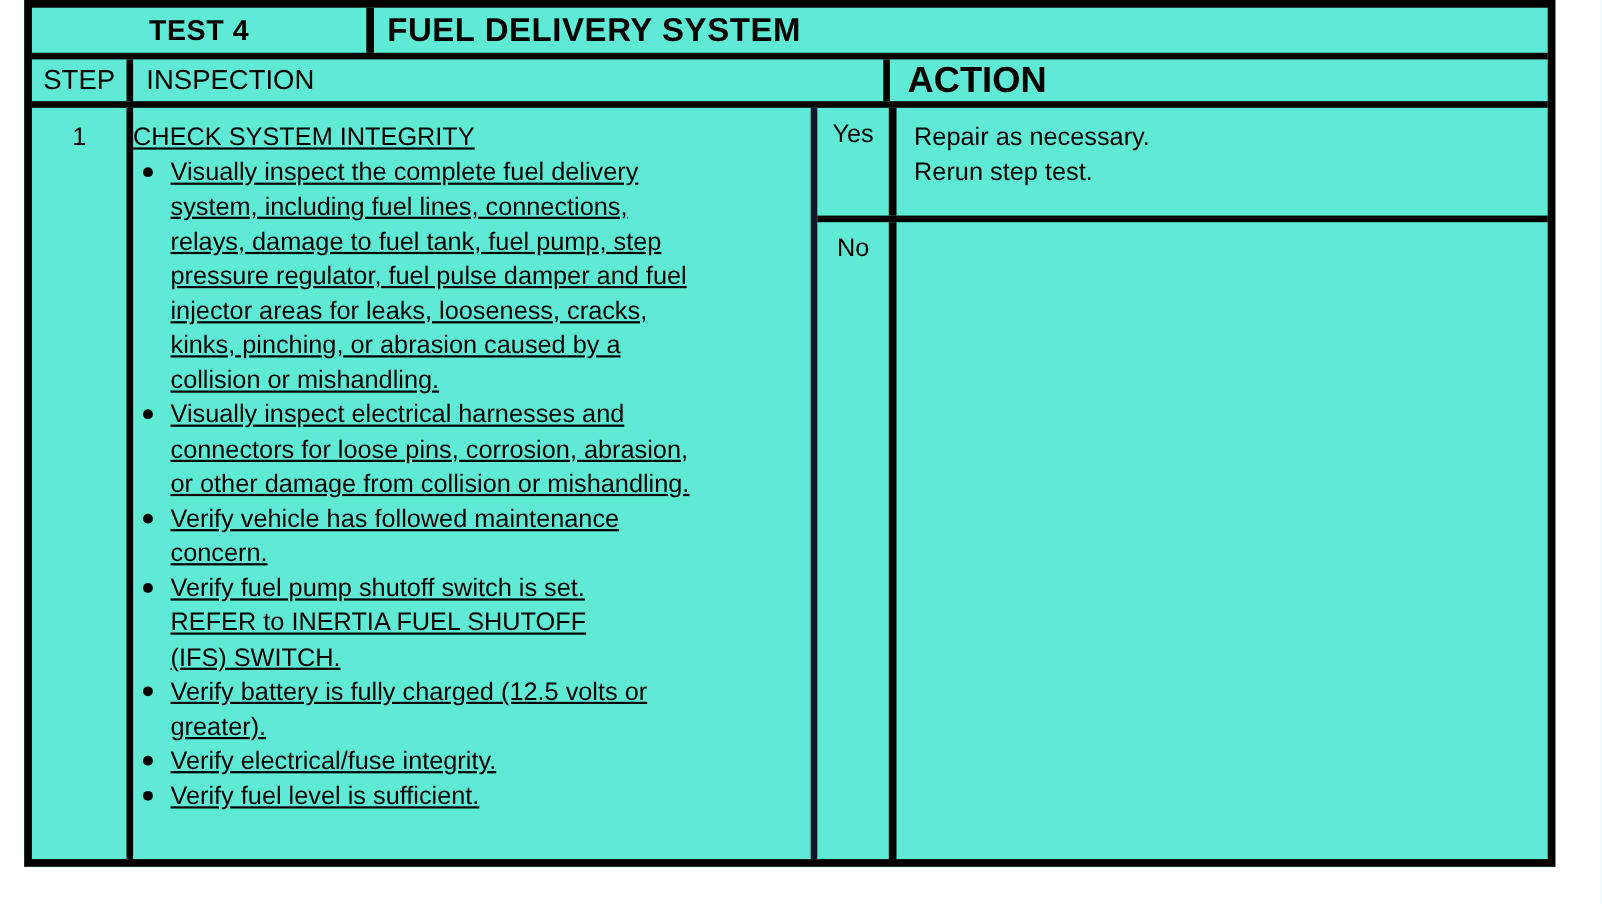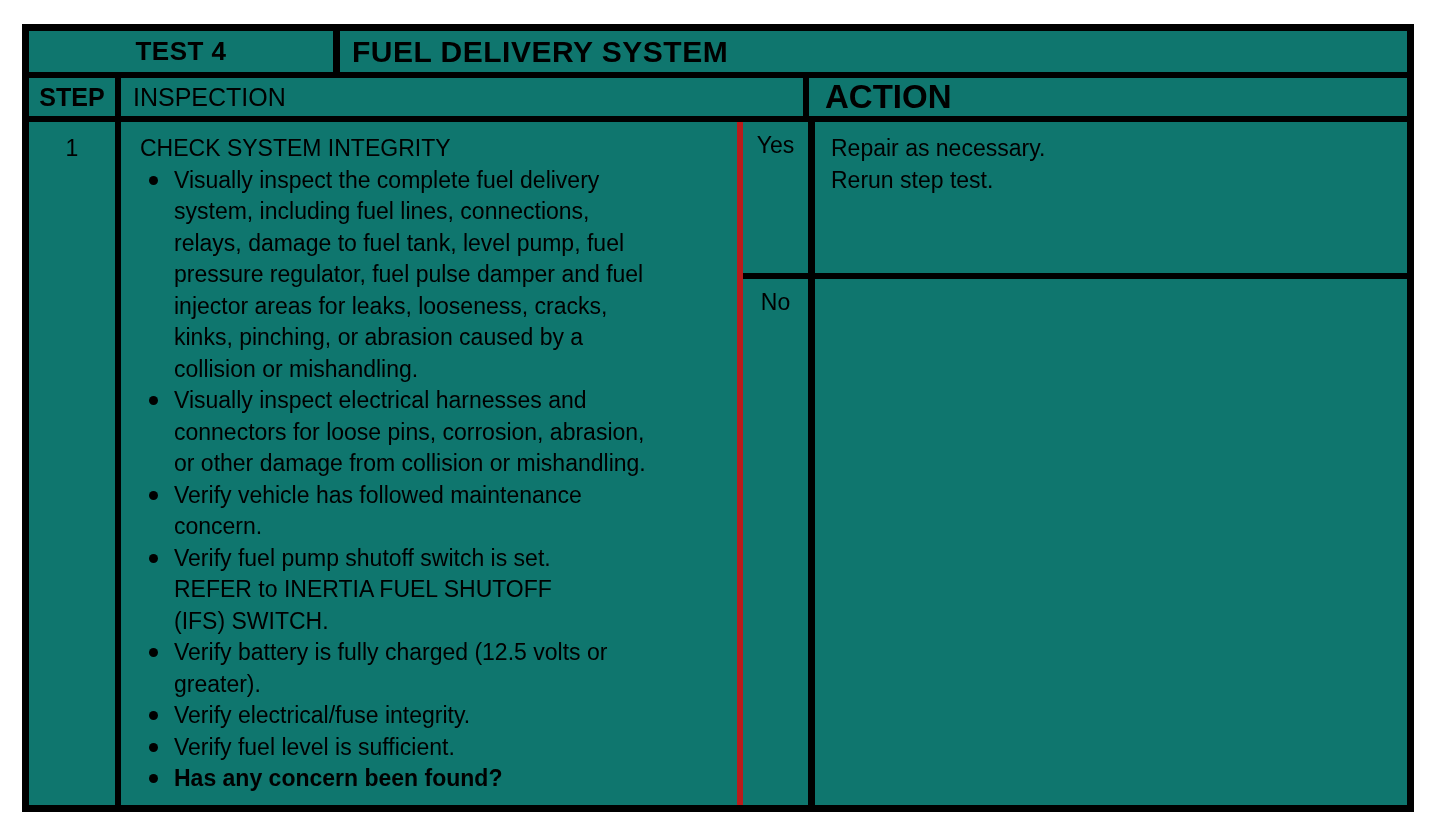--- a/index.html
+++ b/index.html
@@ -5,80 +5,80 @@
   * { box-sizing: border-box; margin: 0; padding: 0; }
   html, body {
     width: 1456px; height: 822px;
     background: #ffffff;
     font-family: "Liberation Sans", "DejaVu Sans", sans-serif;
     color: #000;
     overflow: hidden;
   }
   .doc-table {
     position: absolute;
-    left: 22px; top: 24px;
+    left: 22px; top: 0;
     width: 1392px; height: 788px;
     border: 7px solid #000;
-    background: #0f766e;
+    background: #5eead4;
     display: flex;
     flex-direction: column;
   }
   
   .title-row { display: flex; height: 47px; border-bottom: 6px solid #000; }
   .title-test-cell {
     width: 311px; border-right: 7px solid #000;
     display: flex; align-items: center; justify-content: center;
     font-weight: bold; font-size: 26px; letter-spacing: 0.5px;
   }
   .title-system-cell {
     flex: 1; display: flex; align-items: center;
     padding-left: 12px;
     font-weight: bold; font-size: 30px; letter-spacing: 0.5px;
   }
   
   .header-row { display: flex; height: 44px; border-bottom: 6px solid #000; }
   .header-step {
     width: 92px; border-right: 6px solid #000;
     display: flex; align-items: center; justify-content: center;
-    font-weight: bold; font-size: 25px;
+    font-weight: normal; font-size: 25px;
   }
   .header-inspection {
     width: 688px; border-right: 6px solid #000;
     display: flex; align-items: center; padding-left: 12px;
     font-weight: normal; font-size: 25px;
   }
   .header-action {
     flex: 1; display: flex; align-items: center; padding-left: 16px;
     font-weight: bold; font-size: 33px;
   }
   
   .body-row { flex: 1; display: flex; }
   .step-cell {
     width: 92px; border-right: 6px solid #000;
     padding-top: 13px; text-align: center;
     font-size: 23px;
   }
   .inspection-cell {
-    width: 622px; border-right: 6px solid #b91c1c;
-    padding: 11px 0 0 19px;
-    font-size: 23px; line-height: 31.5px;
+    width: 622px; border-right: 6px solid #0f172a;
+    padding: 11px 0 0 0;
+    font-size: 23px; line-height: 31.5px; text-decoration: underline;
   }
   .inspection-heading { white-space: nowrap; }
   .bullet-item { position: relative; padding-left: 34px; }
   .bullet-item.bold { font-weight: bold; }
   .bullet-marker {
     position: absolute; left: 9px; top: 11px;
     width: 9px; height: 9px; border-radius: 50%;
     background: #000;
   }
   .bullet-line { white-space: nowrap; }
   
   .results-col { flex: 1; display: flex; flex-direction: column; }
   .result-row { display: flex; }
-  .result-row.yes { height: 157px; border-bottom: 6px solid #000; }
+  .result-row.yes { height: 104px; border-bottom: 6px solid #000; }
   .result-row.no  { flex: 1; gap: 28px; }
   .answer-cell {
     width: 72px; border-right: 7px solid #000;
     padding-top: 10px; text-align: center;
     font-size: 23px;
   }
   .action-cell {
     flex: 1; padding: 10px 8px 0 16px;
     font-size: 23px; line-height: 32px;
   }
@@ -104,21 +104,21 @@
 
     <div class="step-cell">1</div>
 
     <div class="inspection-cell">
       <div class="inspection-heading">CHECK SYSTEM INTEGRITY</div>
       <div>
           <div class="bullet-item">
             <span class="bullet-marker"></span>
             <div class="bullet-line">Visually inspect the complete fuel delivery</div>
             <div class="bullet-line">system, including fuel lines, connections,</div>
-            <div class="bullet-line">relays, damage to fuel tank, level pump, fuel</div>
+            <div class="bullet-line">relays, damage to fuel tank, fuel pump, step</div>
             <div class="bullet-line">pressure regulator, fuel pulse damper and fuel</div>
             <div class="bullet-line">injector areas for leaks, looseness, cracks,</div>
             <div class="bullet-line">kinks, pinching, or abrasion caused by a</div>
             <div class="bullet-line">collision or mishandling.</div>
           </div>
           <div class="bullet-item">
             <span class="bullet-marker"></span>
             <div class="bullet-line">Visually inspect electrical harnesses and</div>
             <div class="bullet-line">connectors for loose pins, corrosion, abrasion,</div>
             <div class="bullet-line">or other damage from collision or mishandling.</div>
@@ -140,24 +140,20 @@
             <div class="bullet-line">greater).</div>
           </div>
           <div class="bullet-item">
             <span class="bullet-marker"></span>
             <div class="bullet-line">Verify electrical/fuse integrity.</div>
           </div>
           <div class="bullet-item">
             <span class="bullet-marker"></span>
             <div class="bullet-line">Verify fuel level is sufficient.</div>
           </div>
-          <div class="bullet-item bold">
-            <span class="bullet-marker"></span>
-            <div class="bullet-line">Has any concern been found?</div>
-          </div>
         </div>
     </div>
 
     <div class="results-col">
 
       <div class="result-row yes">
         <div class="answer-cell">Yes</div>
         <div class="action-cell">
             <div class="action-line">Repair as necessary.</div>
             <div class="action-line">Rerun step test.</div>

